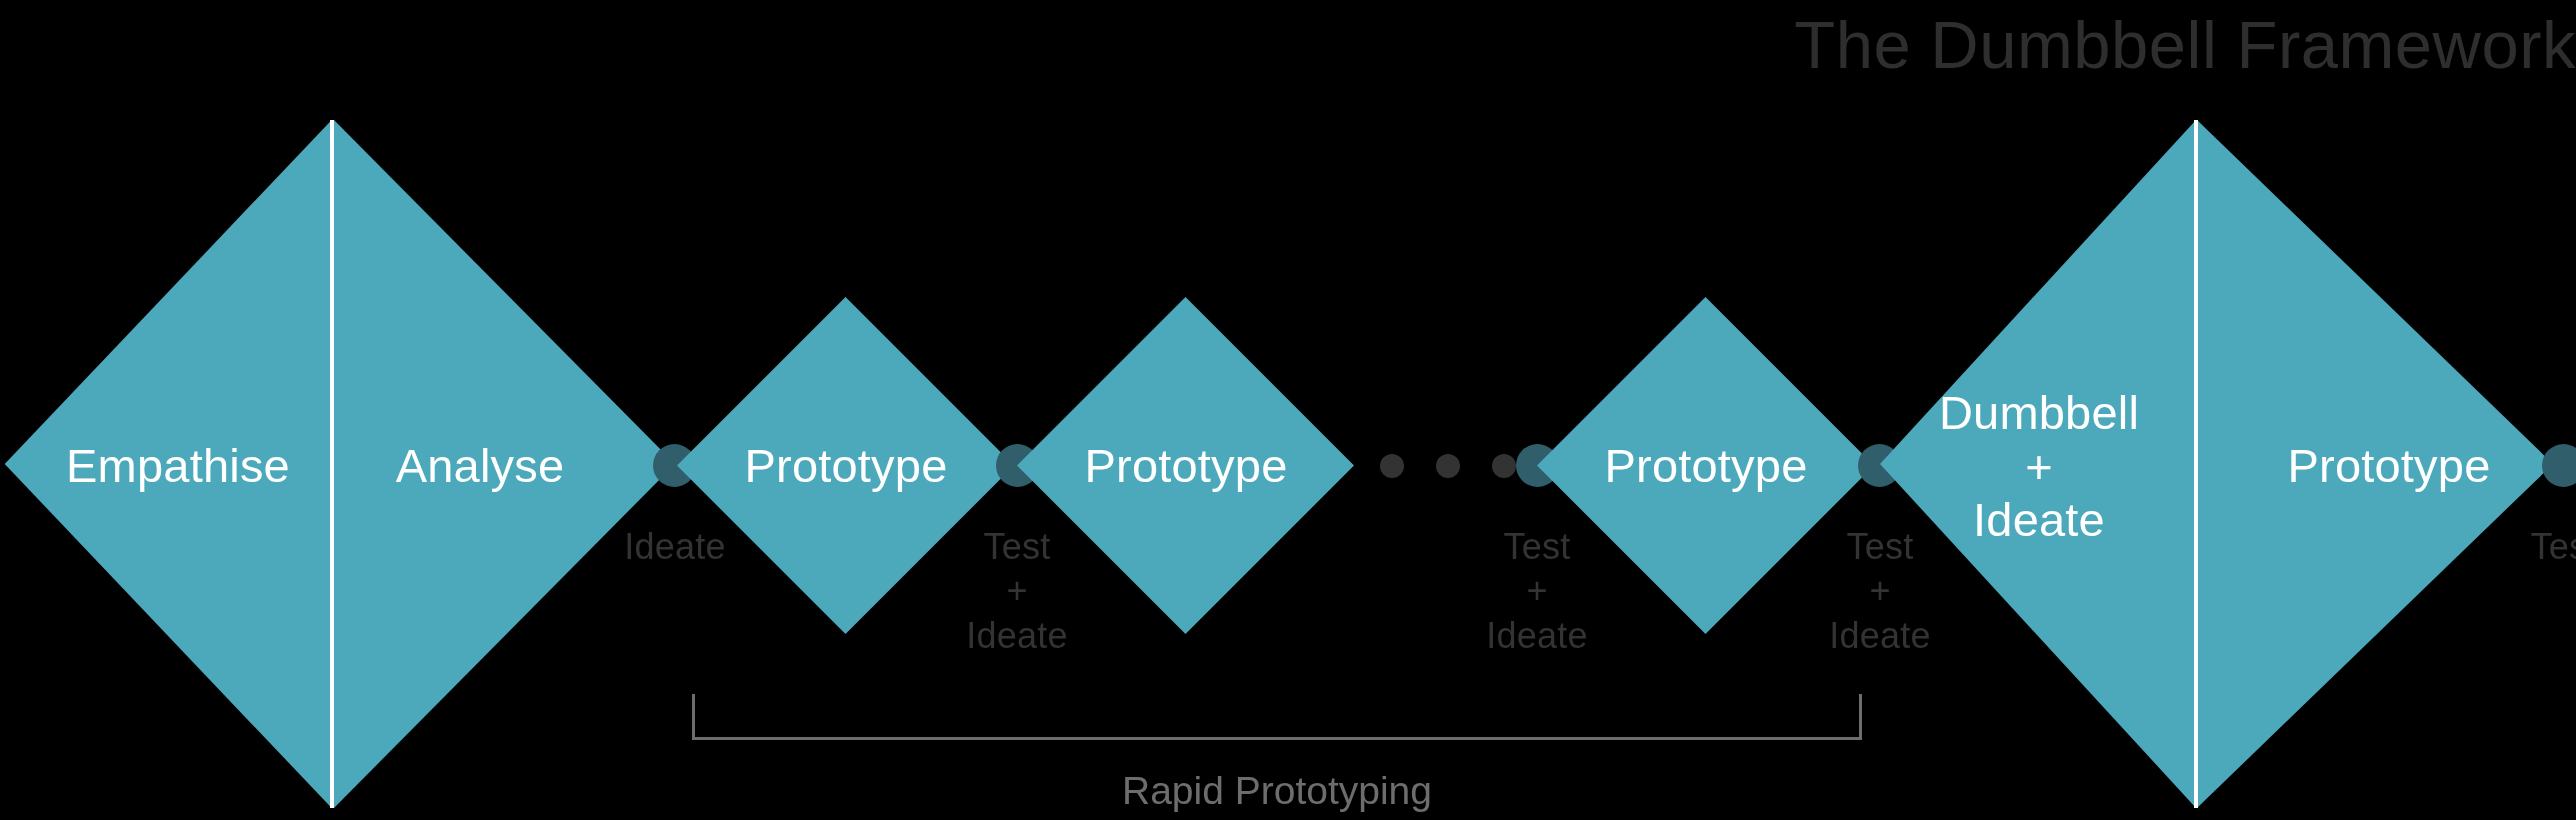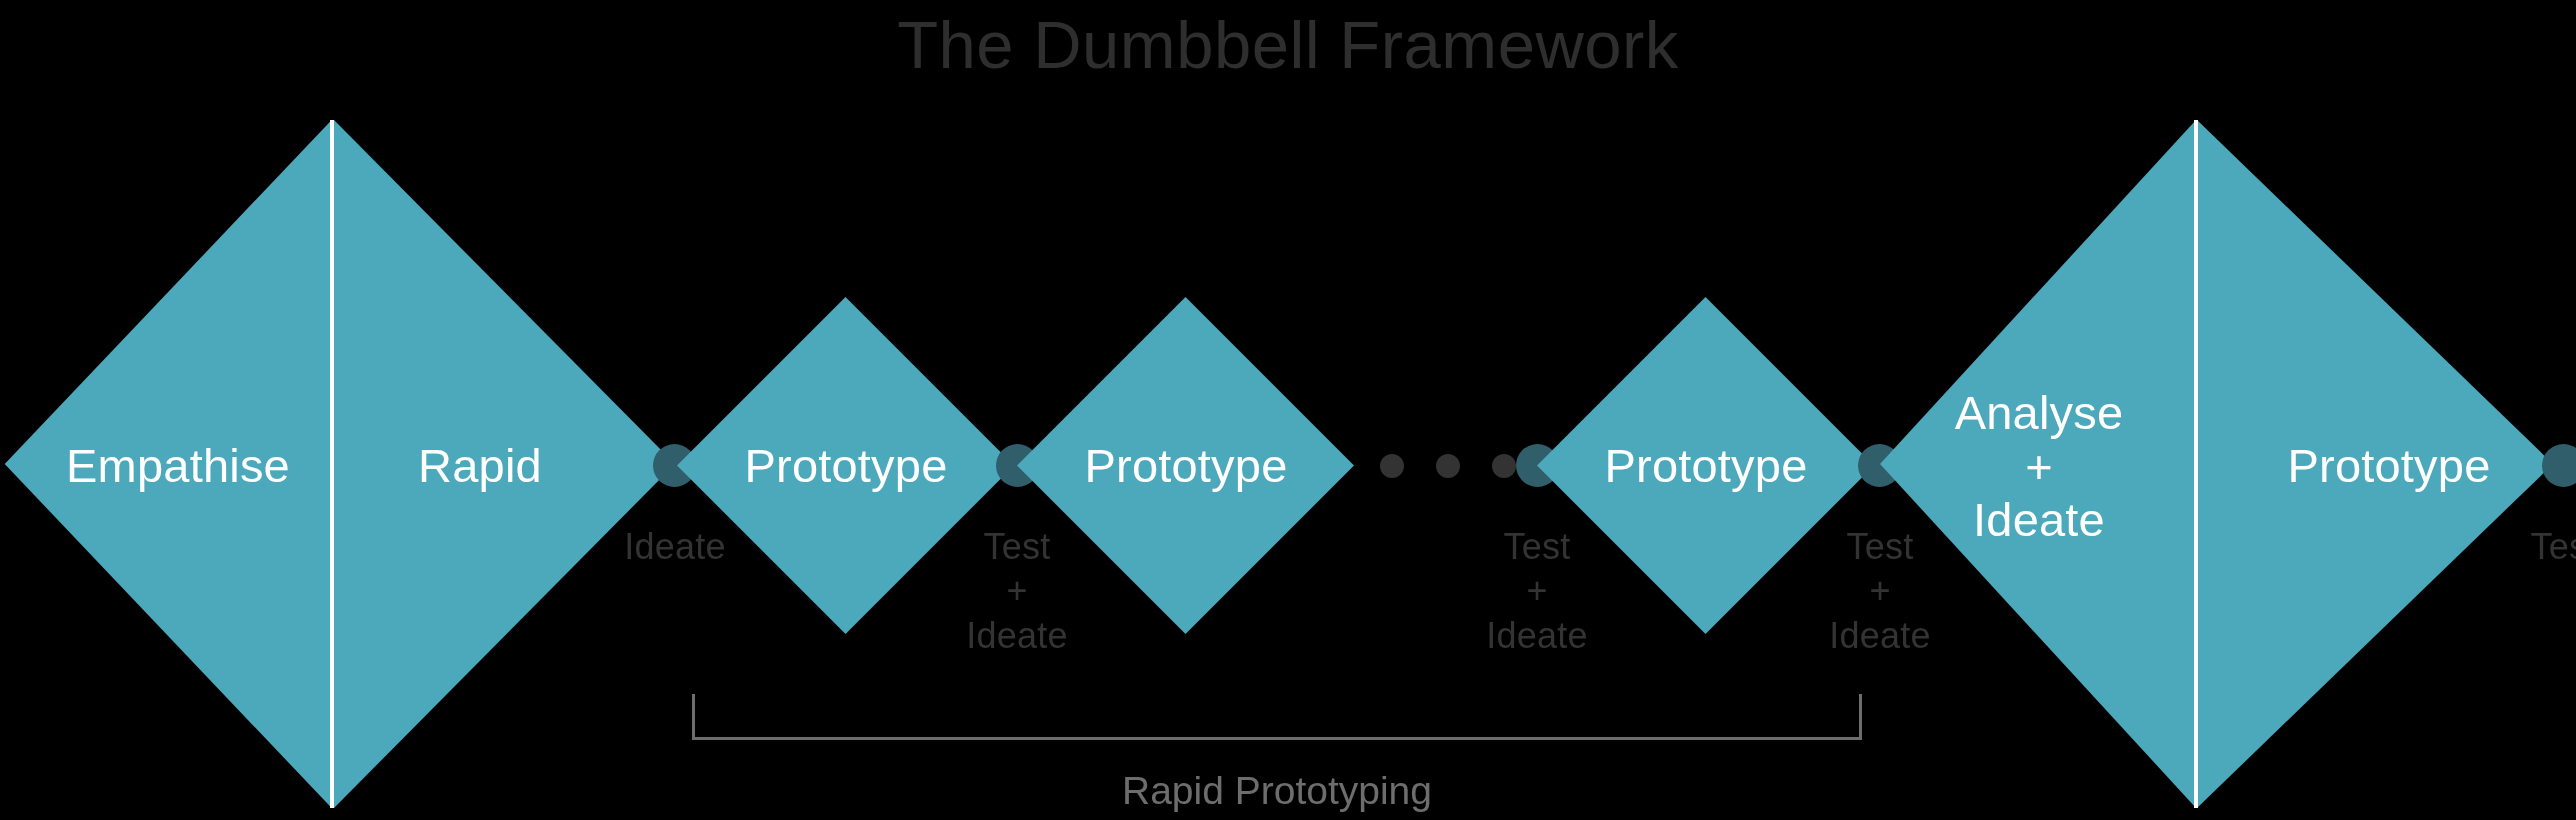--- a/index.html
+++ b/index.html
@@ -14,21 +14,21 @@
     height:820px;
     background:#000000;
     overflow:hidden;
   }
 
   
   #title{
     position:absolute;
     left:0; top:5.6px;
     width:2576px;
-    text-align:center;
+    text-align:right;
     font-size:67px;
     font-weight:400;
     letter-spacing:0.5px;
     color:#2e2e2e;
     white-space:nowrap;
   }
 
   
   .diamond{
     position:absolute;
@@ -115,21 +115,21 @@
 
 <div id="stage">
 
   <div id="title">The Dumbbell Framework</div>
 
   <div class="half-left" style="left:4.7px; top:120px; width:327px; height:688px;"></div>
   <div class="half-right" style="left:334px; top:120px; width:341px; height:688px;"></div>
   <div class="divider" style="left:330px; top:120px; height:688px;"></div>
 
   <div class="inlabel" style="left:178px; top:466px;">Empathise</div>
-  <div class="inlabel" style="left:480px; top:466px;">Rapid</div>
+  <div class="inlabel" style="left:480px; top:466px;">Analyse</div>
 
   <div class="knob" style="left:653px; top:444px; width:43px; height:43px;"></div>
   <div class="outlabel" style="left:675px; top:525px; width:244px;">
     <div>Ideate</div>
   </div>
 
   <div class="diamond" style="left:677px; top:297px; width:337px; height:337px;"></div>
   <div class="inlabel" style="left:846px; top:466px;">Prototype</div>
 
   <div class="knob" style="left:996px; top:444px; width:43px; height:43px;"></div>
@@ -163,21 +163,21 @@
     <div>Test</div>
     <div>+</div>
     <div>Ideate</div>
   </div>
 
   <div class="half-left" style="left:1880px; top:120px; width:316px; height:688px;"></div>
   <div class="half-right" style="left:2197px; top:120px; width:356px; height:688px;"></div>
   <div class="divider" style="left:2194px; top:120px; height:688px;"></div>
 
   <div class="inlabel multi" style="left:2039px; top:466px; width:309px;">
-    <div>Analyse</div>
+    <div>Dumbbell</div>
     <div>+</div>
     <div>Ideate</div>
   </div>
 
   <div class="inlabel" style="left:2389px; top:466px;">Prototype</div>
 
   <div class="knob" style="left:2542px; top:444px; width:43px; height:43px;"></div>
   <div class="outlabel" style="left:2564px; top:525px; width:244px;">
     <div>Test</div>
   </div>

